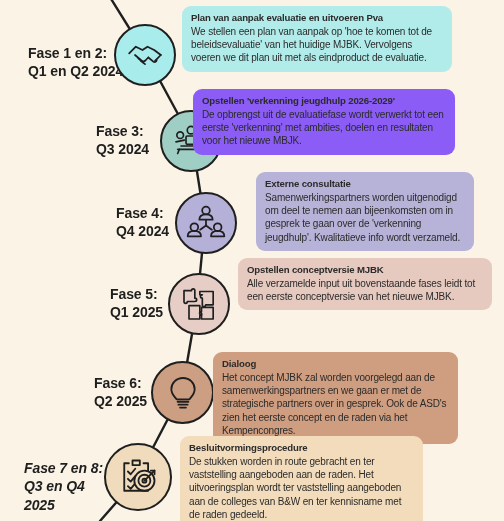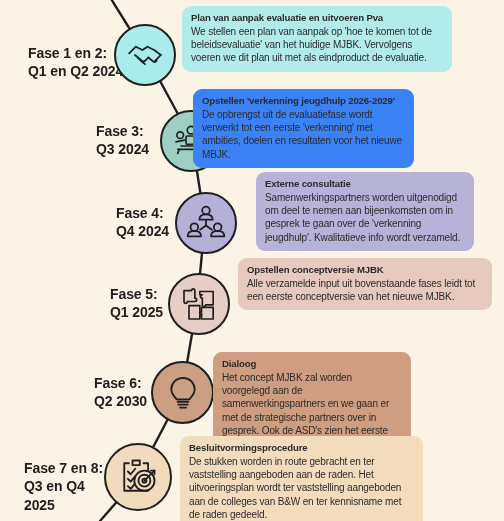--- a/index.html
+++ b/index.html
@@ -120,21 +120,21 @@
         <rect x="18" y="18" width="12" height="10" rx="1.5"></rect>
         <path d="M6 25 L16 23"></path>
         <path d="M42 25 L32 23"></path>
         <path d="M8 34 L40 34"></path>
         <path d="M12 30 L36 30"></path>
         <path d="M10 34 L8 39"></path>
         <path d="M38 34 L40 39"></path>
       </svg>
     </div>
 
-    <div class="card" style="left:193px;top:89px;width:221px;background:#3b82f6;">
+    <div class="card" style="left:193px;top:89px;width:262px;background:#8b5cf6;">
       <p class="card-title">Opstellen 'verkenning jeugdhulp 2026-2029'</p>
       <p class="card-body">De opbrengst uit de evaluatiefase wordt verwerkt tot een eerste 'verkenning' met ambities, doelen en resultaten voor het nieuwe MBJK.</p>
     </div>
   </div>
 
   <div class="phase">
     <div class="phase-label" style="left:116px;top:204px;width:74px;">Fase 4:
 Q4 2024</div>
 
     <div class="node" style="left:175px;top:192px;width:62px;height:62px;background:#b5b0d8;">
@@ -171,39 +171,39 @@
     </div>
 
     <div class="card" style="left:238px;top:258px;width:254px;background:#e6c9bf;">
       <p class="card-title">Opstellen conceptversie MJBK</p>
       <p class="card-body">Alle verzamelde input uit bovenstaande fases leidt tot een eerste conceptversie van het nieuwe MJBK.</p>
     </div>
   </div>
 
   <div class="phase">
     <div class="phase-label" style="left:94px;top:374px;width:74px;">Fase 6:
-Q2 2030</div>
+Q2 2025</div>
 
     <div class="node" style="left:151px;top:361px;width:63px;height:63px;background:#cc9f83;">
       <svg width="40" height="40" viewBox="0 0 48 48" fill="none" stroke="#1f1f1f" stroke-width="2.2" stroke-linecap="round" stroke-linejoin="round">
         <path d="M24 6 C15.7 6 10 12.2 10 19.4 C10 25 14 28.4 16.3 31.6 L31.7 31.6 C34 28.4 38 25 38 19.4 C38 12.2 32.3 6 24 6 Z"></path>
         <path d="M17.5 34.5 L30.5 34.5"></path>
         <path d="M18.5 38 L29.5 38"></path>
         <path d="M20.5 41.5 L27.5 41.5"></path>
       </svg>
     </div>
 
-    <div class="card" style="left:213px;top:352px;width:198px;background:#cf9d7f;">
+    <div class="card" style="left:213px;top:352px;width:245px;background:#cf9d7f;">
       <p class="card-title">Dialoog</p>
       <p class="card-body">Het concept MJBK zal worden voorgelegd aan de samenwerkingspartners en we gaan er met de strategische partners over in gesprek. Ook de ASD's zien het eerste concept en de raden via het Kempencongres.</p>
     </div>
   </div>
 
   <div class="phase">
-    <div class="phase-label" style="left:24px;top:459px;width:80px;">Fase 7 en 8:
+    <div class="phase-label" style="left:24px;top:459px;width:80px;font-style:italic;">Fase 7 en 8:
 Q3 en Q4
 2025</div>
 
     <div class="node" style="left:104px;top:443px;width:68px;height:68px;background:#f0dcbc;">
       <svg width="44" height="44" viewBox="0 0 48 48" fill="none" stroke="#1f1f1f" stroke-width="2" stroke-linecap="round" stroke-linejoin="round">
         <path d="M30 9 L35 9 L35 39 L9 39 L9 9 L14 9"></path>
         <path d="M18 6 L26 6 L26 11 L18 11 Z"></path>
         <path d="M13 18 L16 21 L21 15"></path>
         <path d="M13 26 L16 29 L21 23"></path>
         <path d="M13 34 L16 37 L21 31"></path>

